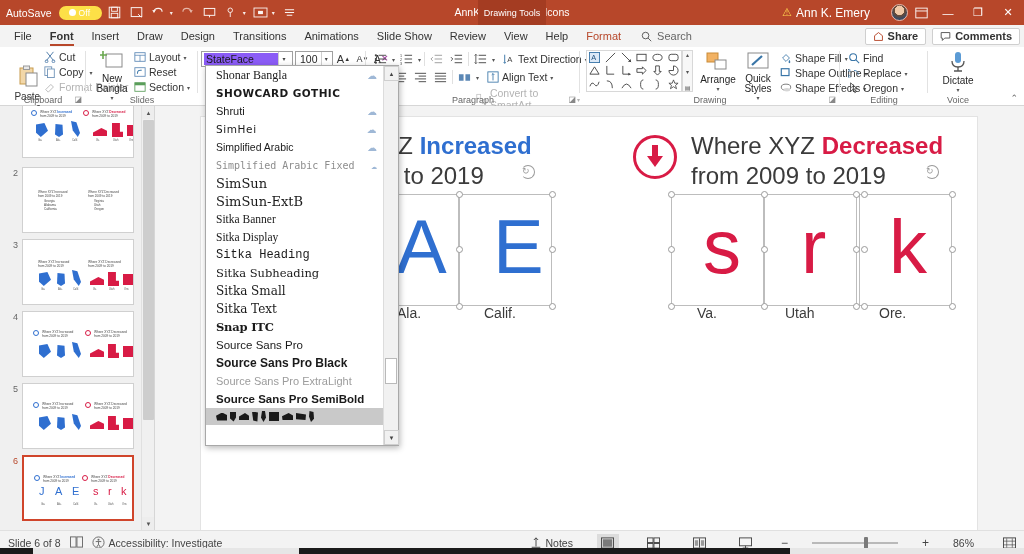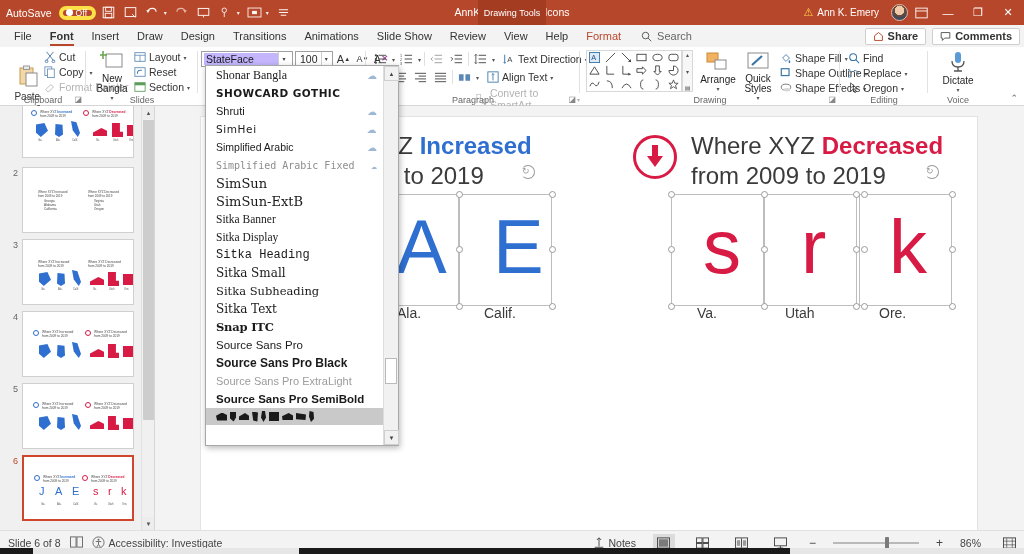--- a/index.html
+++ b/index.html
@@ -12,42 +12,42 @@
     position:relative;
   }
   
   #titlebar{
     position:absolute; left:0; top:0; width:1024px; height:25px;
     background:#b7472a; color:#fff; display:flex; align-items:center;
   }
   #titlebar .tb-left{display:flex;align-items:center;gap:2px;padding-left:6px;}
   .tb-text{font-size:10.5px;color:#fff;white-space:nowrap;}
   .autosave-pill{
-    display:inline-flex;align-items:center;gap:3px;border:4px solid #fde047;
+    display:inline-flex;align-items:center;gap:3px;border:7px solid #fde047;
     border-radius:9px;height:14px;padding:0 5px 0 3px;margin-left:5px;
     font-size:8.5px;letter-spacing:.2px;
   }
   .pill-knob{width:7px;height:7px;border-radius:50%;background:#fff;}
   .qat-btn{
     width:20px;height:20px;display:flex;align-items:center;justify-content:center;
     color:#fff;opacity:.95;font-size:11px;
   }
   .qat-caret{font-size:6px;opacity:.9;margin-left:-3px;width:8px;text-align:center;}
   #doc-title{
     position:absolute;left:0;right:0;top:0;height:25px;line-height:25px;
     text-align:center;font-size:10.5px;pointer-events:none;
   }
   #drawing-tools-tab{
     position:absolute;left:478px;top:0;width:68px;height:25px;
     background:#a43c22;color:#fff;font-size:9px;
     display:flex;align-items:center;justify-content:center;
   }
   .tb-right{position:absolute;right:0;top:0;height:25px;display:flex;align-items:center;gap:2px;padding-right:2px;}
   .warn-ico{color:#ffd24d;font-size:11px;margin-right:2px;}
-  .user-name{font-size:10px;margin-right:10px;}
+  .user-name{font-size:12px;margin-right:19px;}
   .avatar{
     width:17px;height:17px;border-radius:50%;
     background:radial-gradient(circle at 50% 35%, #f0c9a8 38%, #6d4b34 39%, #3a4a63 70%);
     border:1px solid #e7b8ab;
   }
   .winbtn{width:28px;height:25px;display:flex;align-items:center;justify-content:center;font-size:11px;color:#fff;}
   .ribbon-icon-box{width:22px;height:25px;display:flex;align-items:center;justify-content:center;}
 
   
   #tabbar{
@@ -97,21 +97,21 @@
   .slides-list{position:absolute;left:48px;top:4px;display:flex;flex-direction:column;gap:3px;}
 
   
   #g-font{left:198px;width:168px;}
   .fontrow1{position:absolute;left:3px;top:4px;display:flex;align-items:center;gap:2px;}
   .combo{
     height:16px;border:1px solid #a0a0a0;background:#fff;display:flex;align-items:center;
     font-size:10.5px;padding:0 1px 0 2px;
   }
   .combo .val{padding:0 2px;}
-  .combo .val.sel{background:#c4b5fd;color:#1a1a1a;}
+  .combo .val.sel{background:#8b5cf6;color:#1a1a1a;}
   .combo .arrow{width:11px;text-align:center;font-size:6px;color:#444;border-left:1px solid #cfcfcf;height:14px;line-height:14px;}
   .fbtn{width:17px;height:16px;display:flex;align-items:center;justify-content:center;font-size:10px;color:#333;}
 
   
   #g-paragraph{left:366px;width:214px;}
   .prow{position:absolute;display:flex;align-items:center;gap:3px;}
 
   
   #g-drawing{left:580px;width:260px;}
   .shapegallery{
@@ -217,21 +217,21 @@
   .fd-arrow{width:15px;height:15px;display:flex;align-items:center;justify-content:center;font-size:6px;color:#444;
     background:#f1f1f1;border:1px solid #cfcfcf;}
   .fd-thumb{position:absolute;left:1px;width:12px;height:26px;background:#fff;border:1px solid #b9b9b9;}
 
   
   #statusbar{
     position:absolute;left:0;bottom:0;width:1024px;height:24px;background:#f3f3f3;
     border-top:1px solid #e0e0e0;display:flex;align-items:center;font-size:10.5px;color:#444;
   }
   .sb-left{display:flex;align-items:center;gap:9px;padding-left:8px;}
-  .sb-right{position:absolute;right:4px;display:flex;align-items:center;gap:17px;}
+  .sb-right{position:absolute;right:4px;display:flex;align-items:center;gap:24px;}
   .viewbtn{width:22px;height:18px;display:flex;align-items:center;justify-content:center;color:#444;}
   .viewbtn.active{background:#dcdcdc;}
   .zoomslider{position:relative;width:86px;height:14px;display:flex;align-items:center;}
   .zs-track{position:absolute;left:0;right:0;height:2px;background:#b9b9b9;}
   .zs-knob{position:absolute;left:52px;width:4px;height:12px;background:#7a7a7a;border-radius:1px;}
   
   #taskbar{position:absolute;left:0;bottom:0;width:1024px;height:6px;background:#1b1b1b;}
   #taskbar .win{position:absolute;top:0;height:6px;background:#e6e6e6;}
 </style>
 </head>
@@ -1030,25 +1030,25 @@
     </div>
     <div class="fd-item" style="font-family:'Liberation Serif',serif;font-size:11.5px;">
       <span>Sitka Banner</span>
     </div>
     <div class="fd-item" style="font-family:'Liberation Serif',serif;font-size:11.5px;">
       <span>Sitka Display</span>
     </div>
     <div class="fd-item" style="font-family:Liberation Mono, monospace;font-size:12px;">
       <span>Sitka Heading</span>
     </div>
+    <div class="fd-item" style="font-family:'DejaVu Serif',serif;font-size:11.5px;">
+      <span>Sitka Subheading</span>
+    </div>
     <div class="fd-item" style="font-family:'DejaVu Serif',serif;font-size:12px;">
       <span>Sitka Small</span>
-    </div>
-    <div class="fd-item" style="font-family:'DejaVu Serif',serif;font-size:11.5px;">
-      <span>Sitka Subheading</span>
     </div>
     <div class="fd-item" style="font-family:'DejaVu Serif',serif;font-size:12px;">
       <span>Sitka Text</span>
     </div>
     <div class="fd-item" style="font-family:'DejaVu Serif',serif;font-size:11.5px;font-weight:bold;letter-spacing:-.2px;">
       <span>Snap ITC</span>
     </div>
     <div class="fd-item" style="font-family:'Liberation Sans',sans-serif;font-size:11.5px;">
       <span>Source Sans Pro</span>
     </div>

